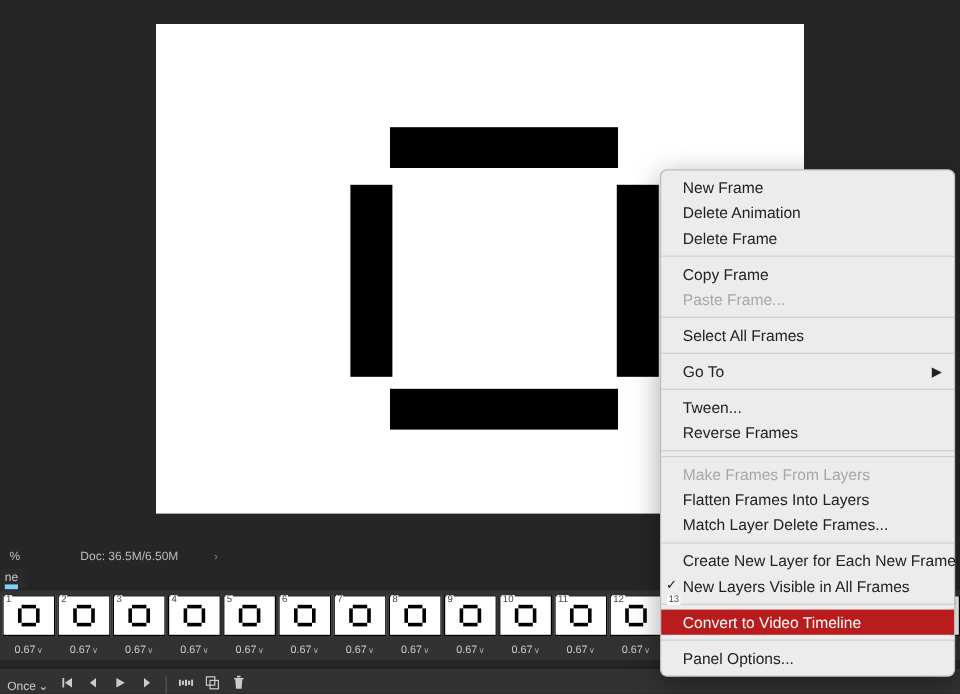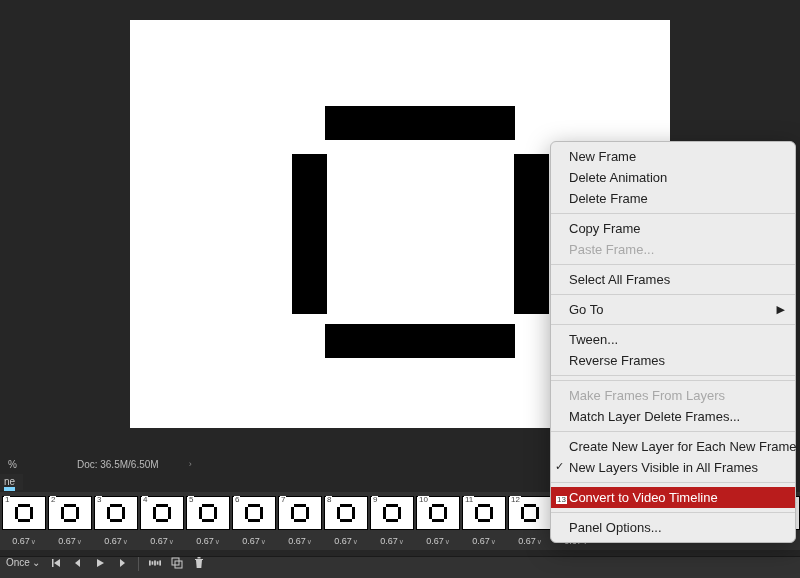--- a/index.html
+++ b/index.html
@@ -9,21 +9,21 @@
   .canvas-wrap { position: absolute; top: 0; left: 0; right: 0; height: 440px; background: #262626; display: flex; justify-content: center; align-items: flex-start; padding-top: 20px; }
   .canvas { width: 540px; height: 408px; background: #fff; position: relative; }
   .shape-top { position: absolute; left: 195px; top: 86px; width: 190px; height: 34px; background: #000; }
   .shape-bottom { position: absolute; left: 195px; top: 304px; width: 190px; height: 34px; background: #000; }
   .shape-left { position: absolute; left: 162px; top: 134px; width: 35px; height: 160px; background: #000; }
   .shape-right { position: absolute; left: 384px; top: 134px; width: 35px; height: 160px; background: #000; }
 
   
   .status-bar { position: absolute; top: 456px; left: 0; right: 0; height: 16px; display: flex; align-items: center; font-size: 10px; color: #bbb; padding: 0 8px; }
   .status-bar .pct { margin-right: 40px; }
-  .status-bar .doc { margin-left: 20px; }
+  .status-bar .doc { margin-left: 10px; }
   .status-bar .chev { margin-left: 30px; color: #888; font-size: 9px; }
 
   
   .tab-bar { position: absolute; top: 474px; left: 0; height: 16px; font-size: 10px; color: #ccc; background: #2a2a2a; padding: 2px 8px 0 4px; }
   .tab-bar span { border-bottom: 4px solid #7dd3fc; }
 
   
   .frames-row { position: absolute; top: 492px; left: 0; right: 0; height: 58px; background: #323232; display: flex; align-items: flex-start; padding: 4px 2px; overflow: hidden; }
   .frame { width: 44px; margin-right: 2px; display: flex; flex-direction: column; align-items: center; }
   .frame-thumb { width: 44px; height: 34px; background: #fff; border: 1px solid #000; position: relative; }
@@ -31,21 +31,21 @@
   .frame-shape { position: absolute; left: 50%; top: 50%; width: 14px; height: 14px; transform: translate(-50%, -50%); }
   .frame-shape::before, .frame-shape::after { content:""; position:absolute; background:#000; }
   .fs-top { position:absolute; left:1px; top:-2px; width:12px; height:3px; background:#000; }
   .fs-bot { position:absolute; left:1px; bottom:-2px; width:12px; height:3px; background:#000; }
   .fs-l { position:absolute; left:-2px; top:1px; width:3px; height:12px; background:#000; }
   .fs-r { position:absolute; right:-2px; top:1px; width:3px; height:12px; background:#000; }
   .delay { font-size: 9px; color: #ccc; margin-top: 6px; }
   .delay .dd { font-size: 7px; margin-left: 1px; color:#aaa; }
 
   
-  .controls { position: absolute; bottom: 0; left: 0; right: 0; height: 22px; background: #323232; border-top: 1px solid #1a1a1a; display: flex; align-items: flex-start; padding: 0 6px; font-size: 10px; color: #ccc; gap: 10px; }
+  .controls { position: absolute; bottom: 0; left: 0; right: 0; height: 22px; background: #323232; border-top: 1px solid #1a1a1a; display: flex; align-items: flex-end; padding: 0 6px; font-size: 10px; color: #ccc; gap: 10px; }
   .controls .loop { display:flex; align-items:center; gap:2px; }
   .controls svg, .controls .icon { fill:#ccc; width:12px; height:12px; }
   .divider { width:1px; height:14px; background:#555; }
 
   
   .menu { position: absolute; right: 4px; top: 141px; width: 246px; background: #ececec; border: 1px solid #bcbcbc; border-radius: 6px; box-shadow: 0 6px 24px rgba(0,0,0,.35); font-size: 13px; color: #222; padding: 4px 0; }
   .menu-item { padding: 3px 18px; white-space: nowrap; position: relative; }
   .menu-item.disabled { color: #a8a8a8; }
   .menu-item.highlight { background: #b91c1c; color: #fff; }
   .menu-sep { height: 1px; background: #cfcfcf; margin: 4px 0; }
@@ -281,20 +281,21 @@
   <div class="menu-sep"></div>
   <div class="menu-item">Select All Frames</div>
   <div class="menu-sep"></div>
   <div class="menu-item"><span>Go To</span><span class="sub">▶</span></div>
   <div class="menu-sep"></div>
   <div class="menu-item">Tween...</div>
   <div class="menu-item">Reverse Frames</div>
   <div class="menu-sep"></div>
   <div class="menu-sep"></div>
   <div class="menu-item disabled">Make Frames From Layers</div>
+  <div class="menu-item">Flatten Frames Into Layers</div>
   <div class="menu-item">Match Layer Delete Frames...</div>
   <div class="menu-sep"></div>
   <div class="menu-item">Create New Layer for Each New Frame</div>
   <div class="menu-item"><span class="check">✓</span><span>New Layers Visible in All Frames</span></div>
   <div class="menu-sep"></div>
   <div class="menu-item highlight">Convert to Video Timeline</div>
   <div class="menu-sep"></div>
   <div class="menu-item">Panel Options...</div>
 
 </div>

